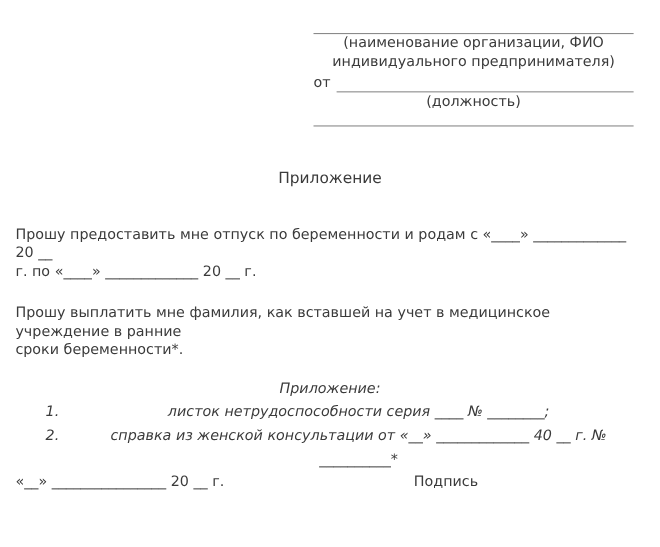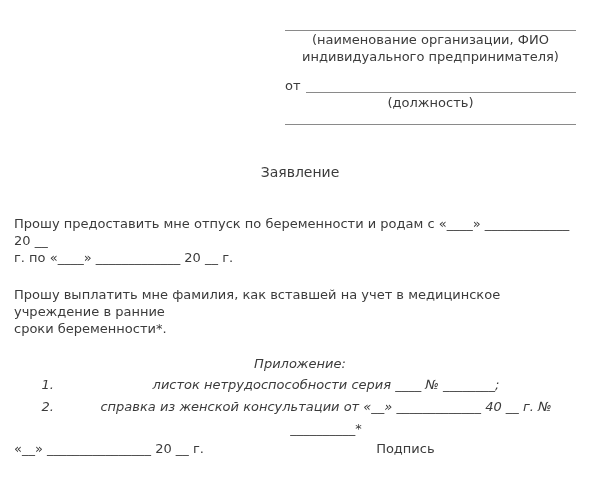--- a/index.html
+++ b/index.html
@@ -31,22 +31,22 @@
     height: 0;
     border-bottom: 1px solid #8a8a8a;
   }
   .rule-org { margin-top: 8px; }
   .h-caption {
     text-align: center;
     line-height: 17px;
   }
   .from-row {
     display: flex;
-    align-items: flex-start;
-    margin-top: 12px;
+    align-items: center;
+    margin-top: 2px;
     line-height: 17px;
   }
   .from-row .grow-line {
     flex: 1;
     border-bottom: 1px solid #8a8a8a;
     margin-left: 5px;
     height: 15px;
   }
   .rule-name { margin-top: 13px; }
   .caption-name { margin-top: 2px; }
@@ -103,21 +103,21 @@
     <div class="h-caption">(наименование организации, ФИО</div>
     <div class="h-caption">индивидуального предпринимателя)</div>
     <div class="from-row">
       <span>от</span>
       <span class="grow-line"></span>
     </div>
     <div class="h-caption">(должность)</div>
     <div class="h-rule rule-name"></div>
   </div>
 
-  <div class="doc-title">Заявление</div>
+  <div class="doc-title">Приложение</div>
 
   <p class="para para-leave">Прошу предоставить мне отпуск по беременности и родам с «____» _____________ 20 __
 г. по «____» _____________ 20 __ г.</p>
   <p class="para para-benefit">Прошу выплатить мне фамилия, как вставшей на учет в медицинское учреждение в ранние
 сроки беременности*.</p>
 
   <div class="attachments">
     <div class="attachments-label">Приложение:</div>
     <ol>
       <li>листок нетрудоспособности серия ____ № ________;</li>

